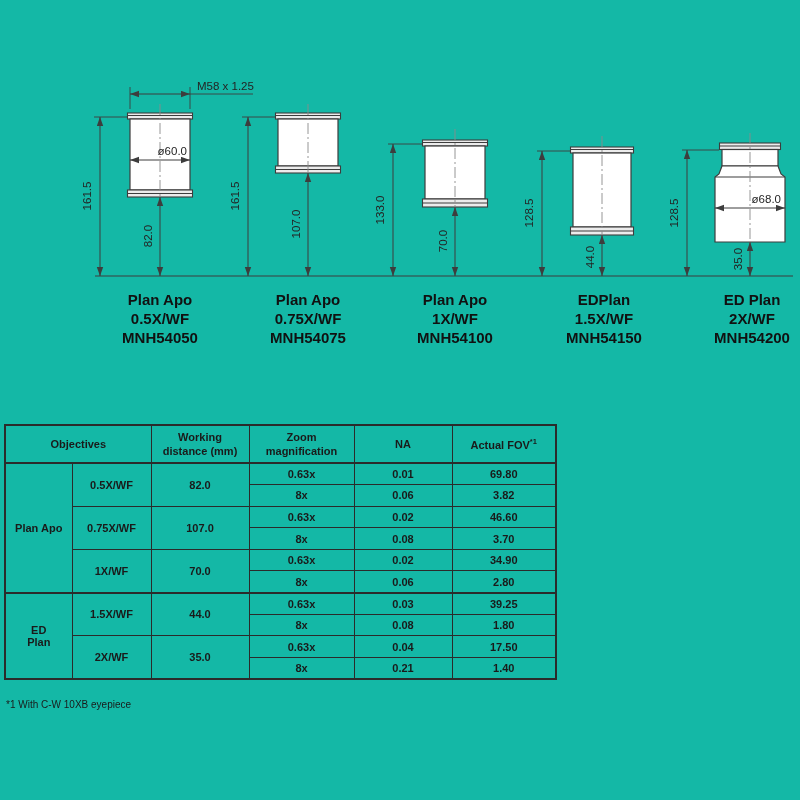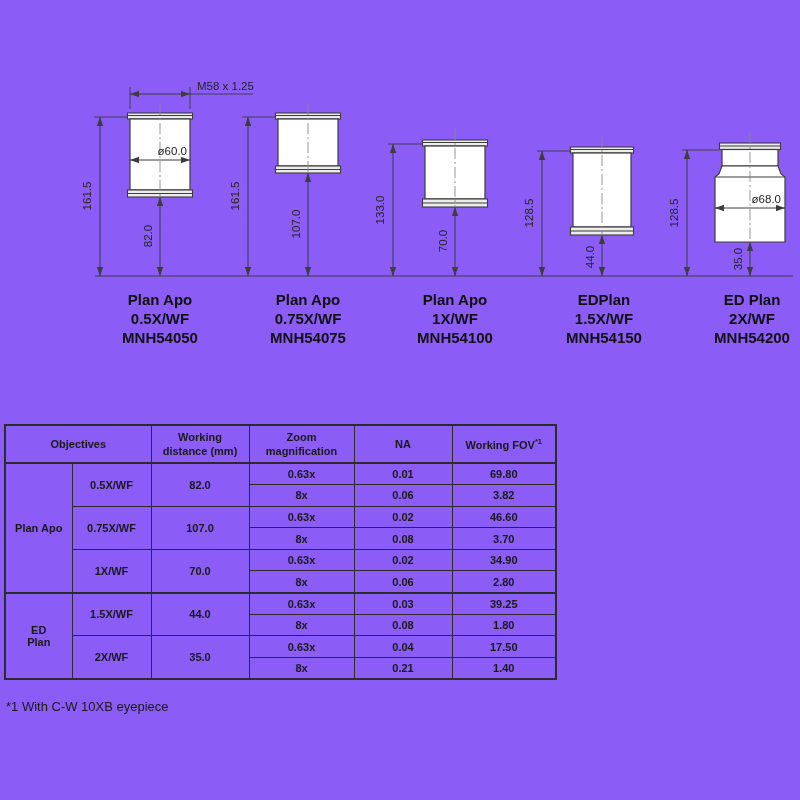--- a/index.html
+++ b/index.html
@@ -1,38 +1,38 @@
 <!DOCTYPE html>
 <html><head>
 <meta charset="utf-8">
 <style>
   html,body{margin:0;padding:0;background:#ffffff;}
   body{width:800px;height:800px;font-family:"Liberation Sans","DejaVu Sans",sans-serif;color:#1a1a1a;}
-  .page{position:relative;width:800px;height:800px;overflow:hidden;background:#8b5cf6;}
+  .page{position:relative;width:800px;height:800px;overflow:hidden;background:#14b8a6;}
 
   
   .diagram-svg{position:absolute;left:0;top:0;}
   .draw{stroke:#3d3d3d;stroke-width:1.1;fill:none;}
   .cap{stroke:#3d3d3d;stroke-width:1.1;fill:#ececec;}
   .bodyfill{stroke:#3d3d3d;stroke-width:1.2;fill:#ffffff;}
   .dim{stroke:#3d3d3d;stroke-width:1;fill:none;}
   .ext{stroke:#3d3d3d;stroke-width:0.9;fill:none;}
   .cl{stroke:#8a8a8a;stroke-width:0.9;stroke-dasharray:11 3 2 3;fill:none;}
   .dim-label{font-size:11.5px;fill:#242424;}
   .name-label{font-size:15px;font-weight:700;fill:#111;}
 
   
   table.spec{position:absolute;left:4px;top:424px;width:551px;table-layout:fixed;
              border-collapse:collapse;border:2px solid #2b2b2b;font-size:11px;color:#1a1a1a;}
   .spec th,.spec td{border:1px solid #2b2b2b;text-align:center;vertical-align:middle;padding:0 2px;font-weight:bold;}
   .spec thead th{height:36px;font-weight:700;line-height:1.3;border-bottom:2px solid #2b2b2b;}
   .spec tbody tr{height:21.6px;}
   .spec tr.group-sep th,.spec tr.group-sep td{border-top:2px solid #2b2b2b;}
   .sup{font-size:7.5px;vertical-align:super;}
-  .footnote{position:absolute;left:6px;top:699px;font-size:13px;color:#1a1a1a;}
+  .footnote{position:absolute;left:6px;top:699px;font-size:10px;color:#1a1a1a;}
 </style>
 </head>
 <body>
 
 <div class="page">
 
   <svg class="diagram-svg" width="800" height="370" viewBox="0 0 800 370">
     <defs>
       <marker id="arw" markerUnits="userSpaceOnUse" markerWidth="10" markerHeight="8" refX="9.3" refY="3.5" orient="auto-start-reverse">
         <path d="M0.3,0.3 L9.3,3.5 L0.3,6.7 Z" fill="#3d3d3d"></path>
@@ -171,21 +171,21 @@
         <th>
           <span style="display:block">Working</span>
           <span style="display:block">distance (mm)</span>
         </th>
         <th>
           <span style="display:block">Zoom</span>
           <span style="display:block">magnification</span>
         </th>
         <th>NA</th>
         <th>
-          <span>Working FOV</span><sup class="sup">*1</sup>
+          <span>Actual FOV</span><sup class="sup">*1</sup>
         </th>
       </tr>
     </thead>
     <tbody>
       <tr>
         <td rowspan="6">Plan Apo</td>
         <td rowspan="2">0.5X/WF</td>
         <td rowspan="2">82.0</td>
         <td>0.63x</td>
         <td>0.01</td>

